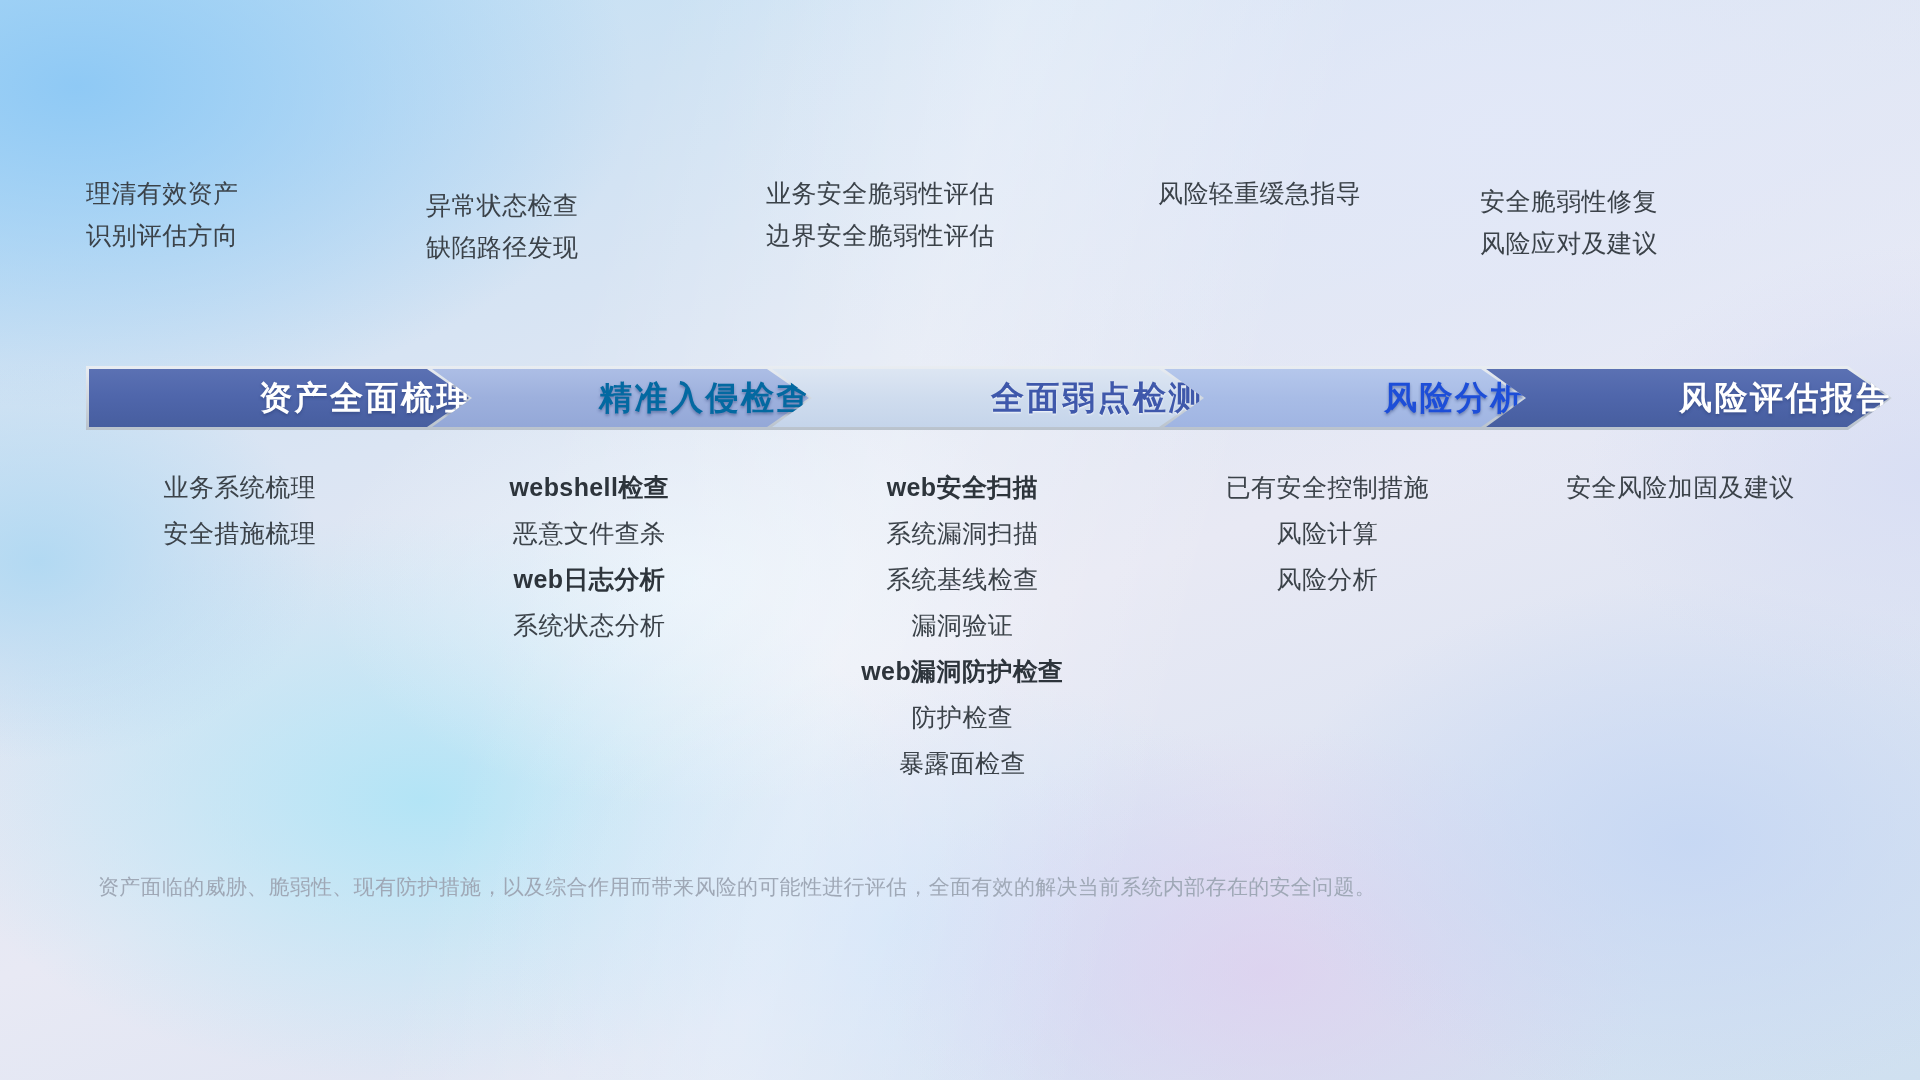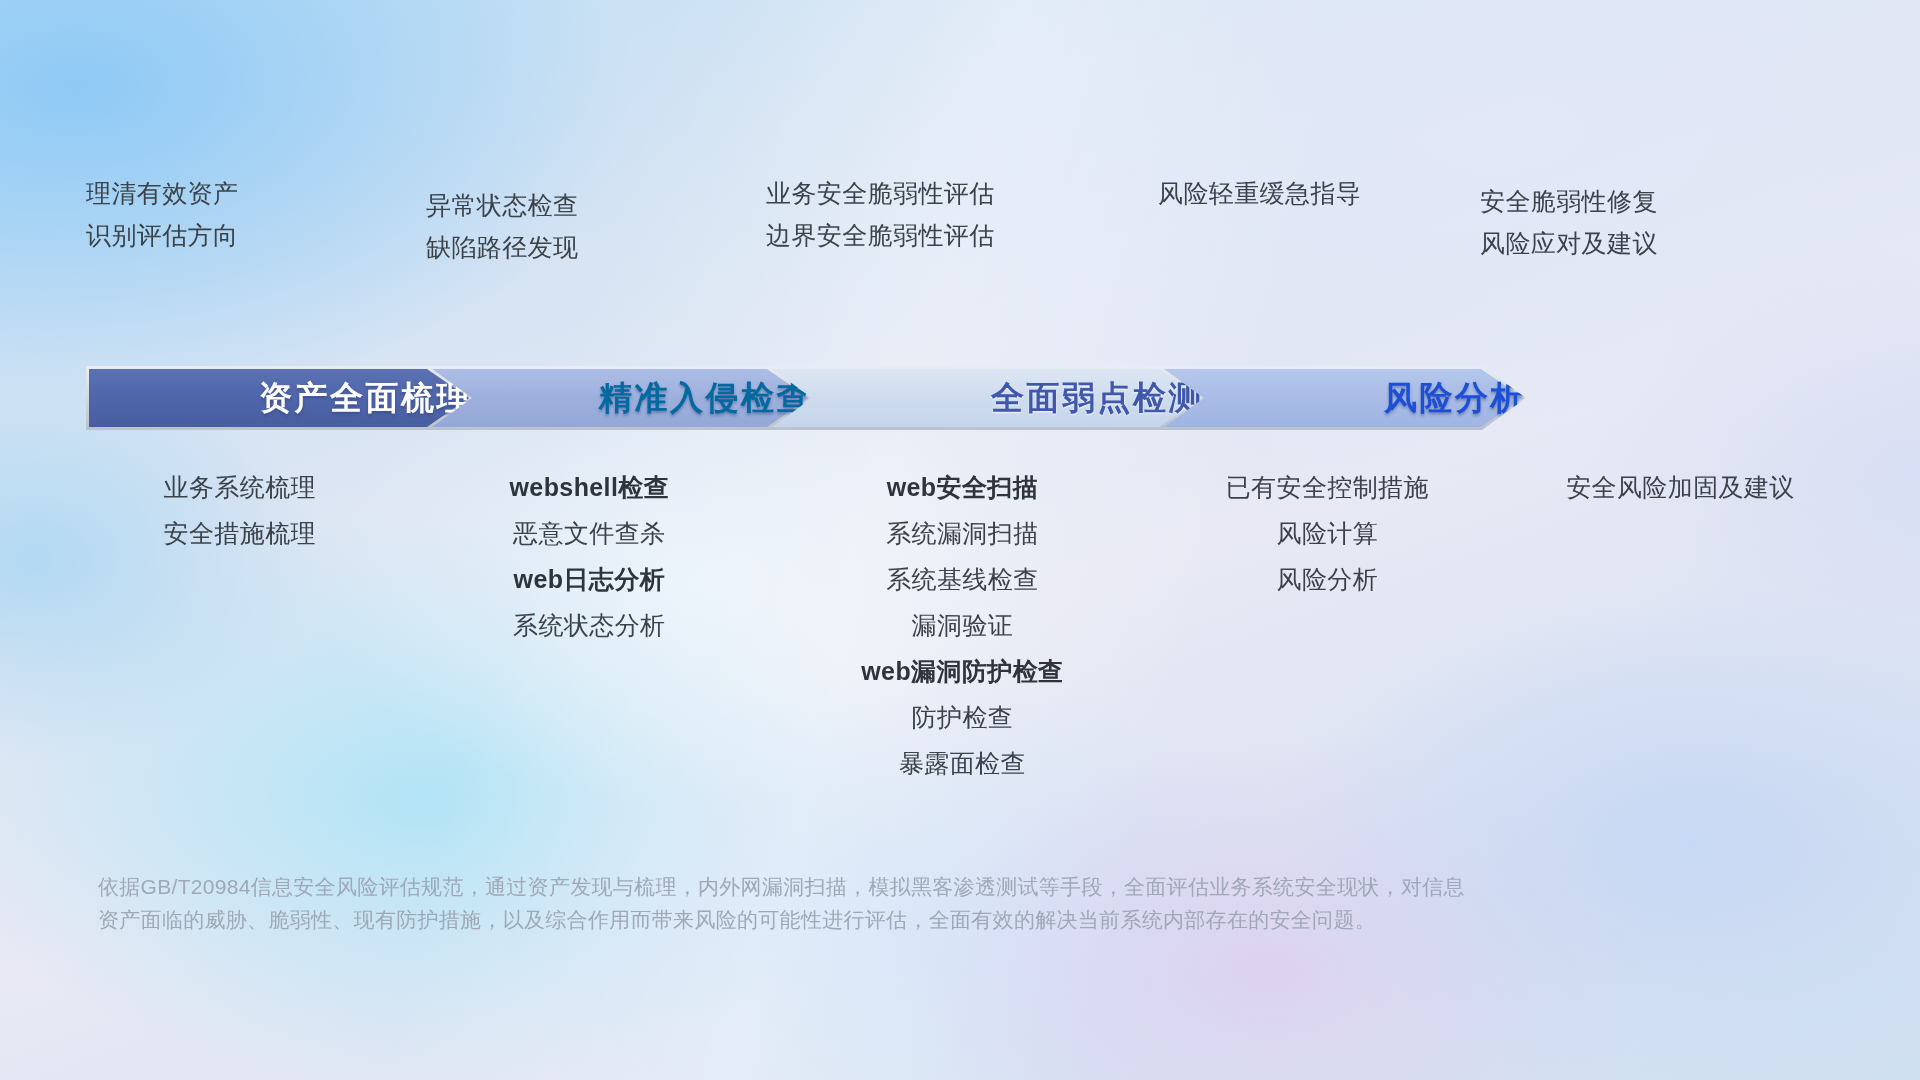--- a/index.html
+++ b/index.html
@@ -239,20 +239,27 @@
         </div>
         <div class="label" style="color: rgb(63, 88, 171); margin-left: 10px; text-shadow: rgba(255, 255, 255, 0.8) 0px 1px 2px;">全面弱点检测</div>
       </div>
       <div class="chev clip-mid" style="left: 1072px; width: 368px; z-index: 12;">
         <div class="shape">
           <div class="outer"></div>
           <div class="inner inner-inset-mid" style="background: linear-gradient(rgb(182, 200, 236) 0%, rgb(168, 188, 230) 50%, rgb(159, 180, 226) 100%);"></div>
         </div>
         <div class="label" style="color: #1d4ed8; margin-left: 10px; text-shadow: rgba(40, 58, 110, 0.45) 0px 2px 3px;">风险分析</div>
       </div>
+      <div class="chev clip-mid" style="left: 1394px; width: 412px; z-index: 11;">
+        <div class="shape">
+          <div class="outer"></div>
+          <div class="inner inner-inset-mid" style="background: linear-gradient(rgb(92, 114, 180) 0%, rgb(79, 102, 171) 48%, rgb(70, 93, 158) 100%);"></div>
+        </div>
+        <div class="label" style="color: rgb(255, 255, 255); margin-left: 10px; text-shadow: rgba(40, 58, 110, 0.45) 0px 2px 3px;">风险评估报告</div>
+      </div>
     </div>
 
   <div class="bottom-items" id="bottom-items">
       <div class="bot-col" style="width: 340px;">
         <div class="item-line">业务系统梳理</div>
         <div class="item-line">安全措施梳理</div>
       </div>
       <div class="bot-col" style="width: 340px;">
         <div class="item-line strong">webshell检查</div>
         <div class="item-line">恶意文件查杀</div>
@@ -272,17 +279,16 @@
         <div class="item-line">已有安全控制措施</div>
         <div class="item-line">风险计算</div>
         <div class="item-line">风险分析</div>
       </div>
       <div class="bot-col" style="width: 366px;">
         <div class="item-line">安全风险加固及建议</div>
       </div>
     </div>
 
   <div class="footer">
-    <div class="f-line">依据GB/T20984信息安全风险评估规范，通过资产发现与梳理，内外网漏洞扫描，模拟黑客渗透测试等手段，全面评估业务系统安全现状，对信息</div>
     <div class="f-line">资产面临的威胁、脆弱性、现有防护措施，以及综合作用而带来风险的可能性进行评估，全面有效的解决当前系统内部存在的安全问题。</div>
   </div>
 
 </div>
 
 </body></html>

